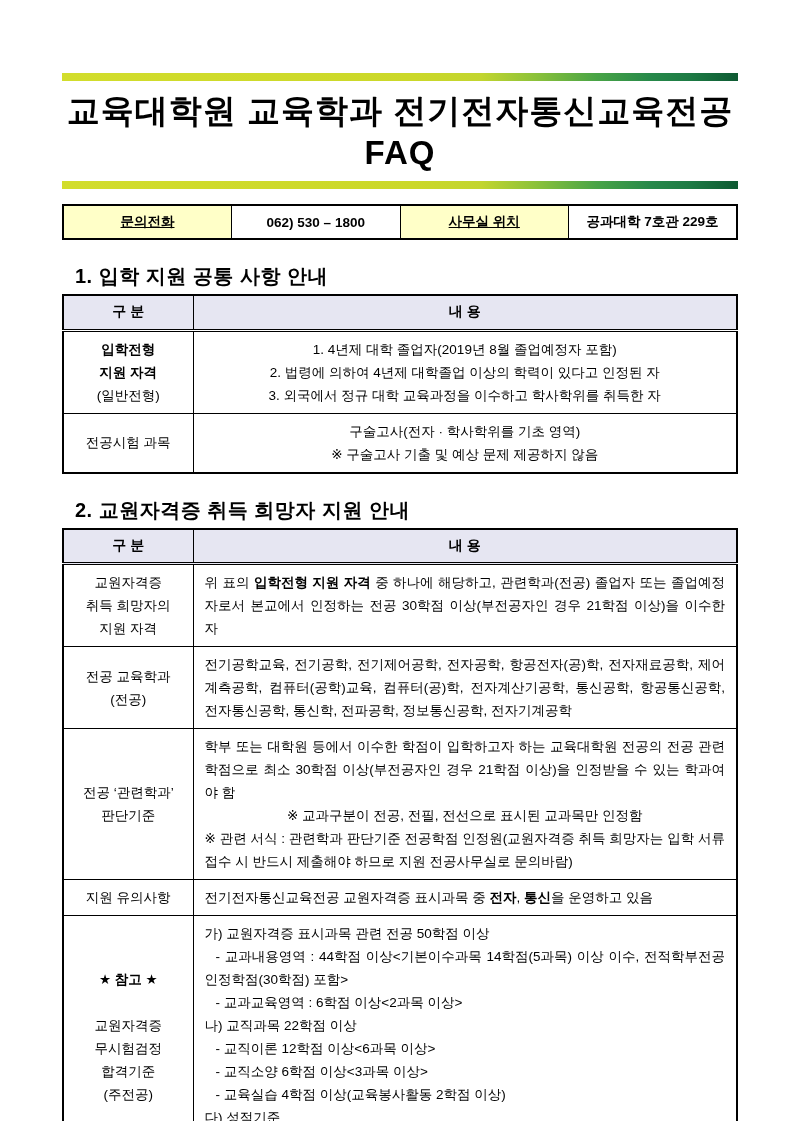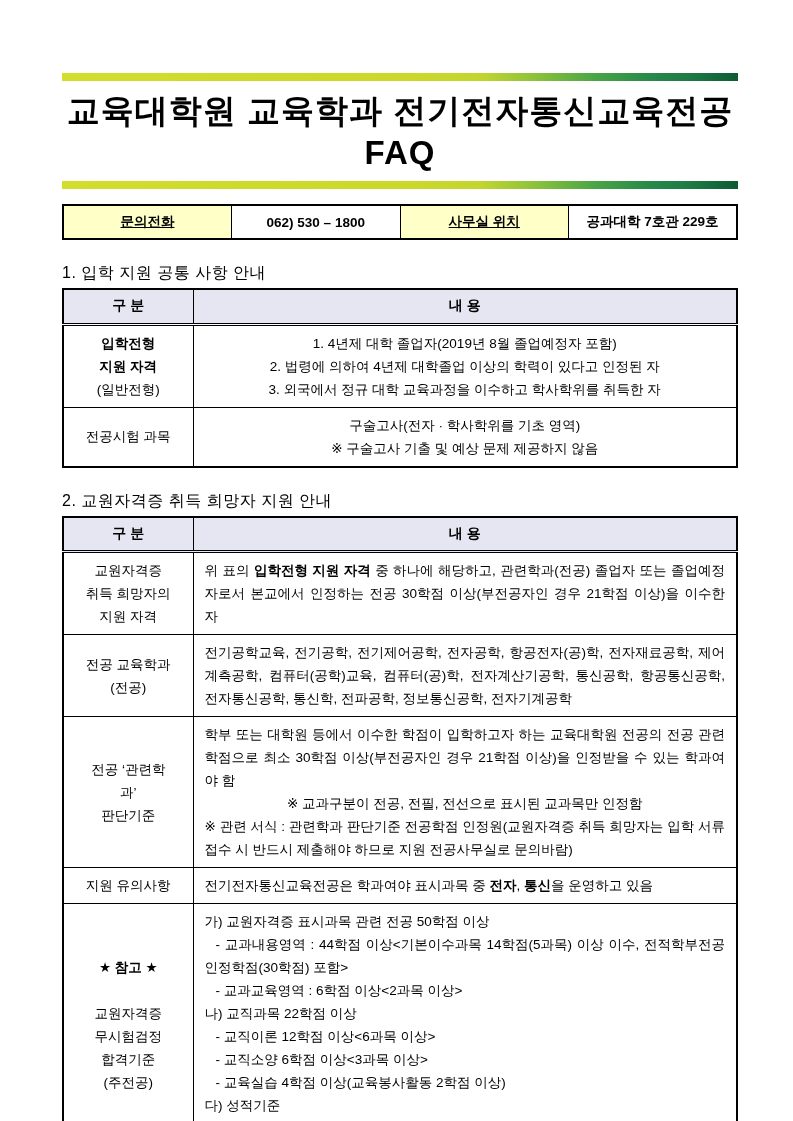--- a/index.html
+++ b/index.html
@@ -35,43 +35,44 @@
     height:34px;
     text-align:center;
     vertical-align:middle;
     font-weight:bold;
     font-size:13.5px;
   }
   .contact td.yellow { background:#ffffc8;text-decoration:underline; }
 
   .sec-heading {
     margin-top:23px;
-    font-size:16px;
-    font-weight:normal;
+    font-size:20px;
+    font-weight:bold;
     letter-spacing:0.5px;
+    margin-left:13px;
   }
 
   
   .info { margin-top:4px; border:2px solid #000; table-layout:fixed; font-size:13.5px; }
   .info th, .info td { border:1px solid #000; }
   .info thead th {
     background:#e6e6f2;
     height:35px;
     font-size:14px;
     font-weight:bold;
     text-align:center;
     vertical-align:middle;
     border-bottom:3px double #000;
   }
   .col-category { width:130px; }
   .info td.label {
     text-align:center;
     vertical-align:middle;
     line-height:23px;
-    padding:6px 20px;
+    padding:6px 12px;
   }
   .info td.content {
     text-align:justify;
     vertical-align:middle;
     line-height:23px;
     padding:6px 11px;
   }
   .info td.content .line { text-align:center; }
   .info td.content .para { text-align:justify; }
   .sub { text-indent:11px; }
@@ -164,21 +165,21 @@
         </td>
         <td class="content">
           <div class="para">학부 또는 대학원 등에서 이수한 학점이 입학하고자 하는 교육대학원 전공의 전공 관련 학점으로 최소 30학점 이상(부전공자인 경우 21학점 이상)을 인정받을 수 있는 학과여야 함</div>
           <div class="line">※ 교과구분이 전공, 전필, 전선으로 표시된 교과목만 인정함</div>
           <div class="para">※ 관련 서식 : 관련학과 판단기준 전공학점 인정원(교원자격증 취득 희망자는 입학 서류 접수 시 반드시 제출해야 하므로 지원 전공사무실로 문의바람)</div>
         </td>
       </tr>
       <tr>
         <td class="label">지원 유의사항</td>
         <td class="content">
-          <span>전기전자통신교육전공은 학과여야 표시과목 중 </span><span class="bold">전자</span><span>, </span><span class="bold">통신</span><span>을 운영하고 있음</span>
+          <span>전기전자통신교육전공 교원자격증 표시과목 중 </span><span class="bold">전자</span><span>, </span><span class="bold">통신</span><span>을 운영하고 있음</span>
         </td>
       </tr>
       <tr>
         <td class="label">
           <div class="bold">★ 참고 ★</div>
           <div class="spacer"></div>
           <div>교원자격증</div>
           <div>무시험검정</div>
           <div>합격기준</div>
           <div>(주전공)</div>

